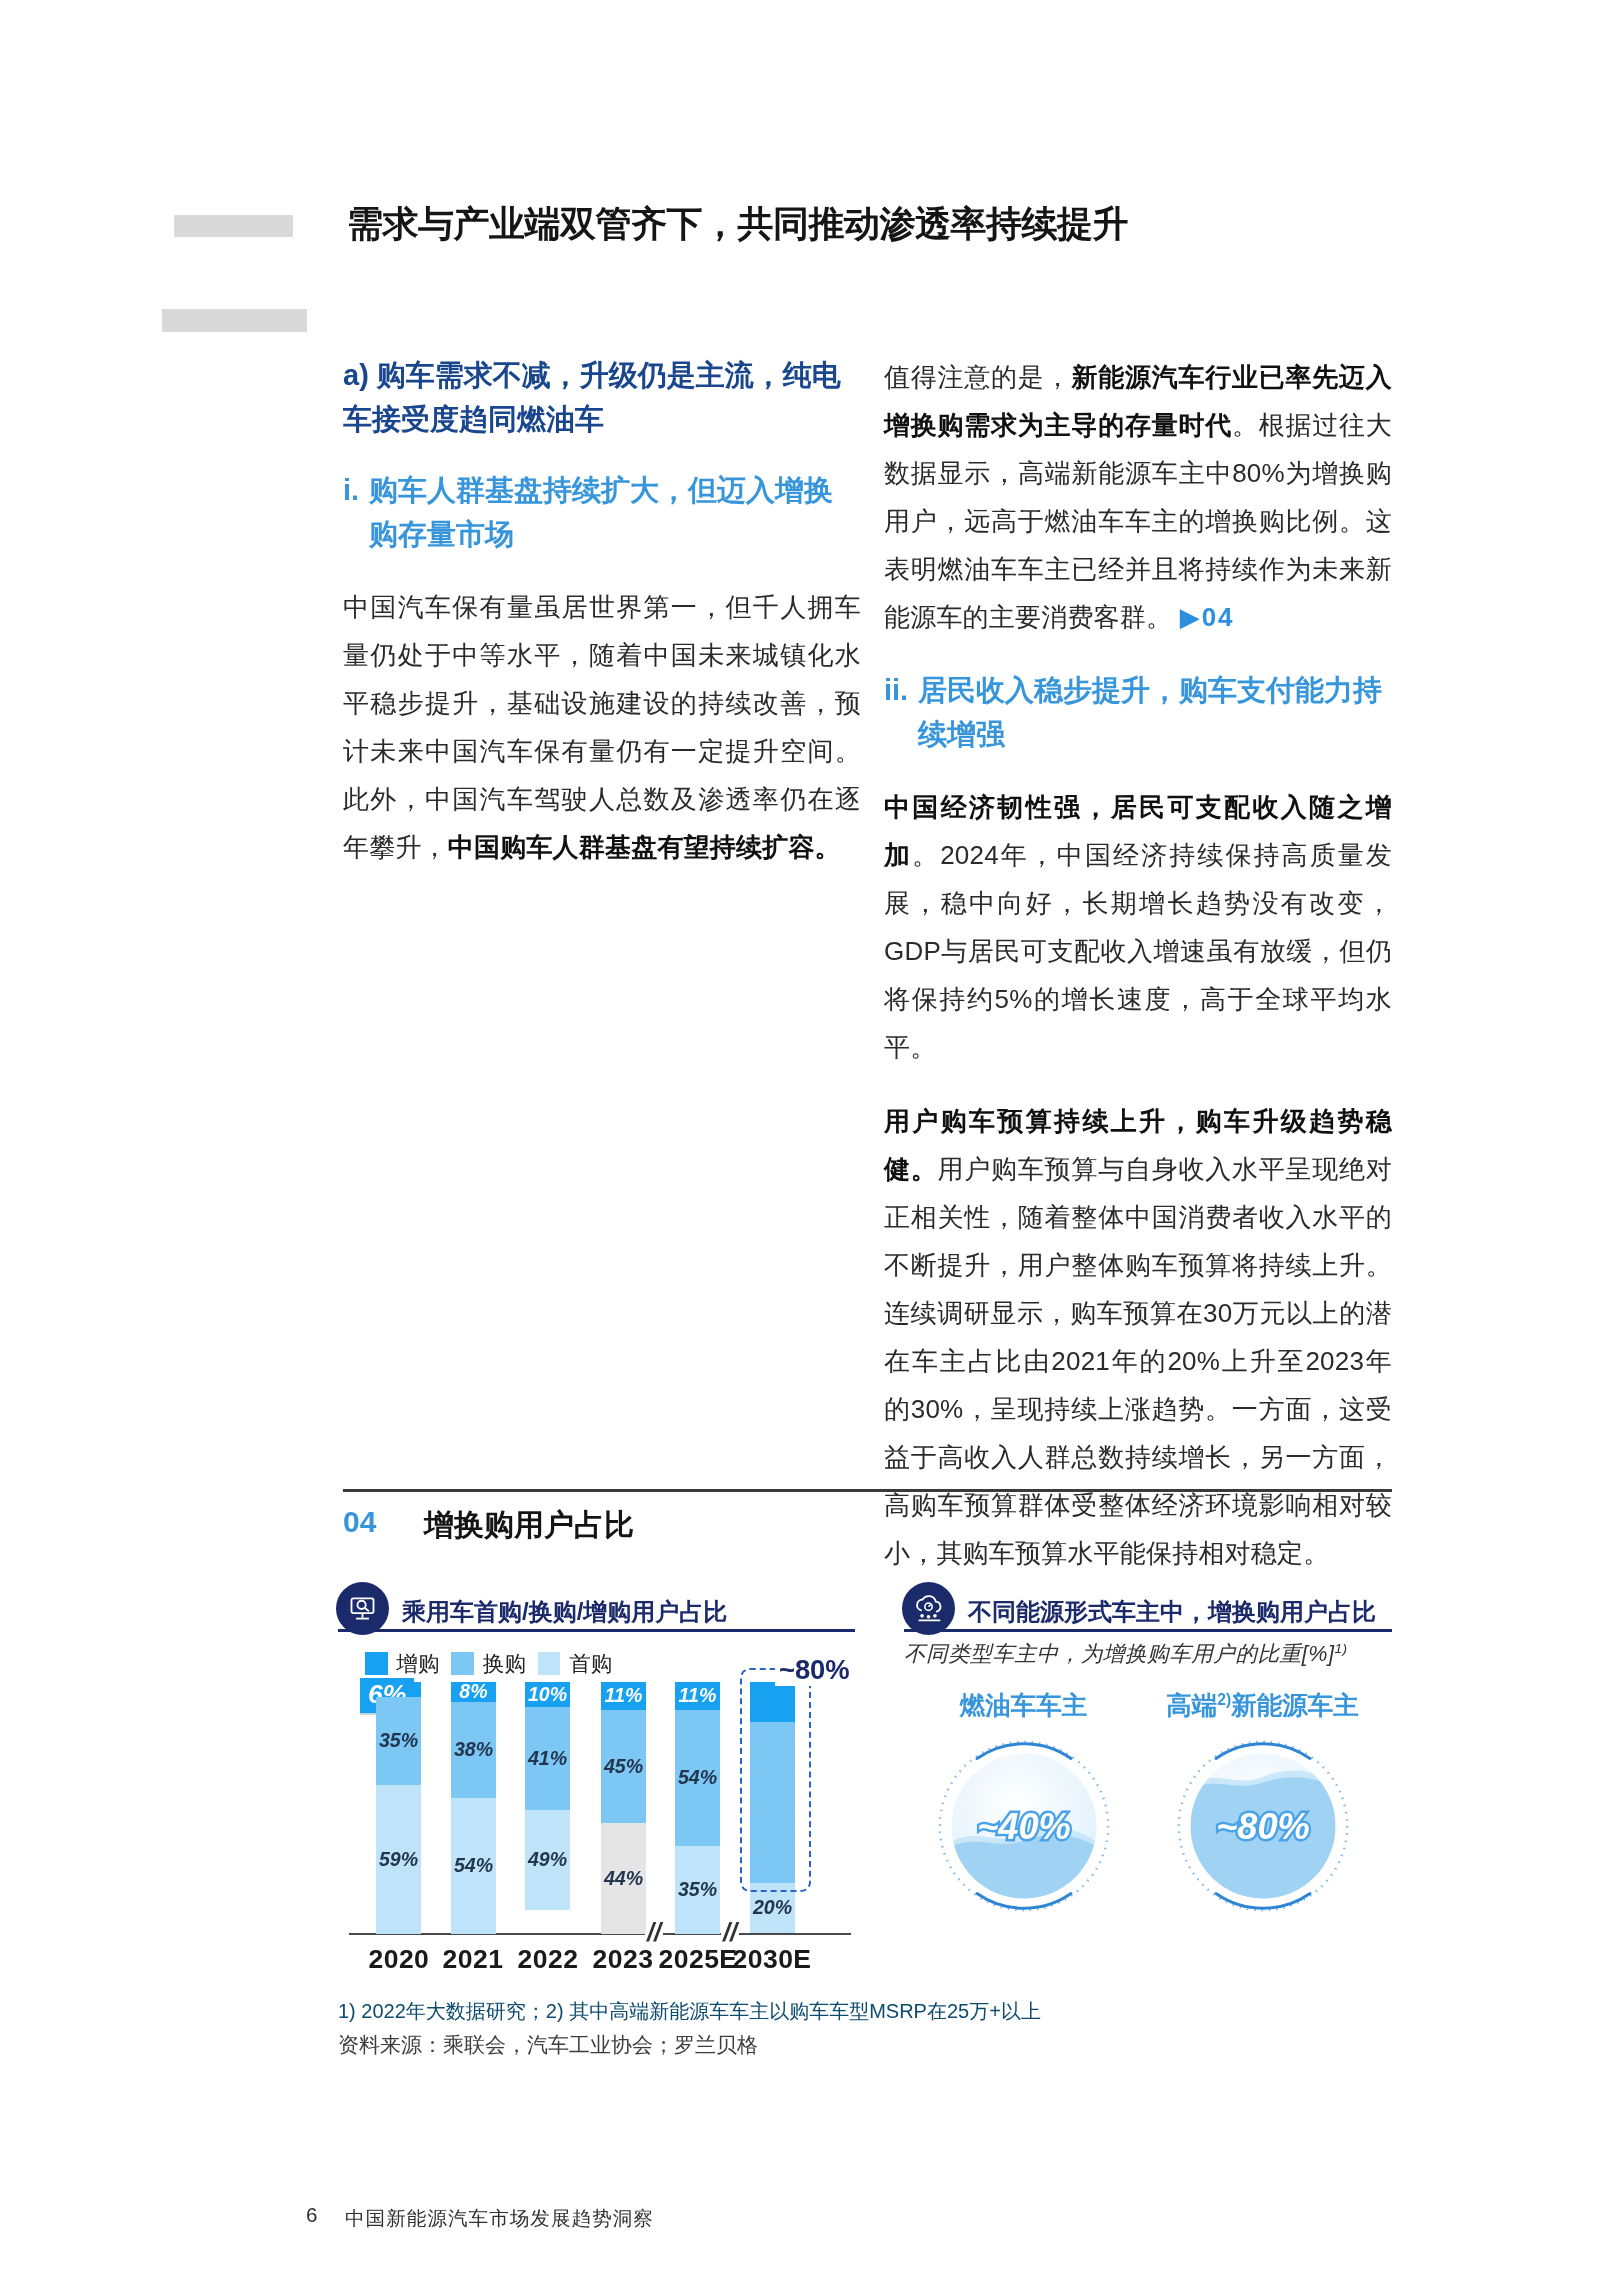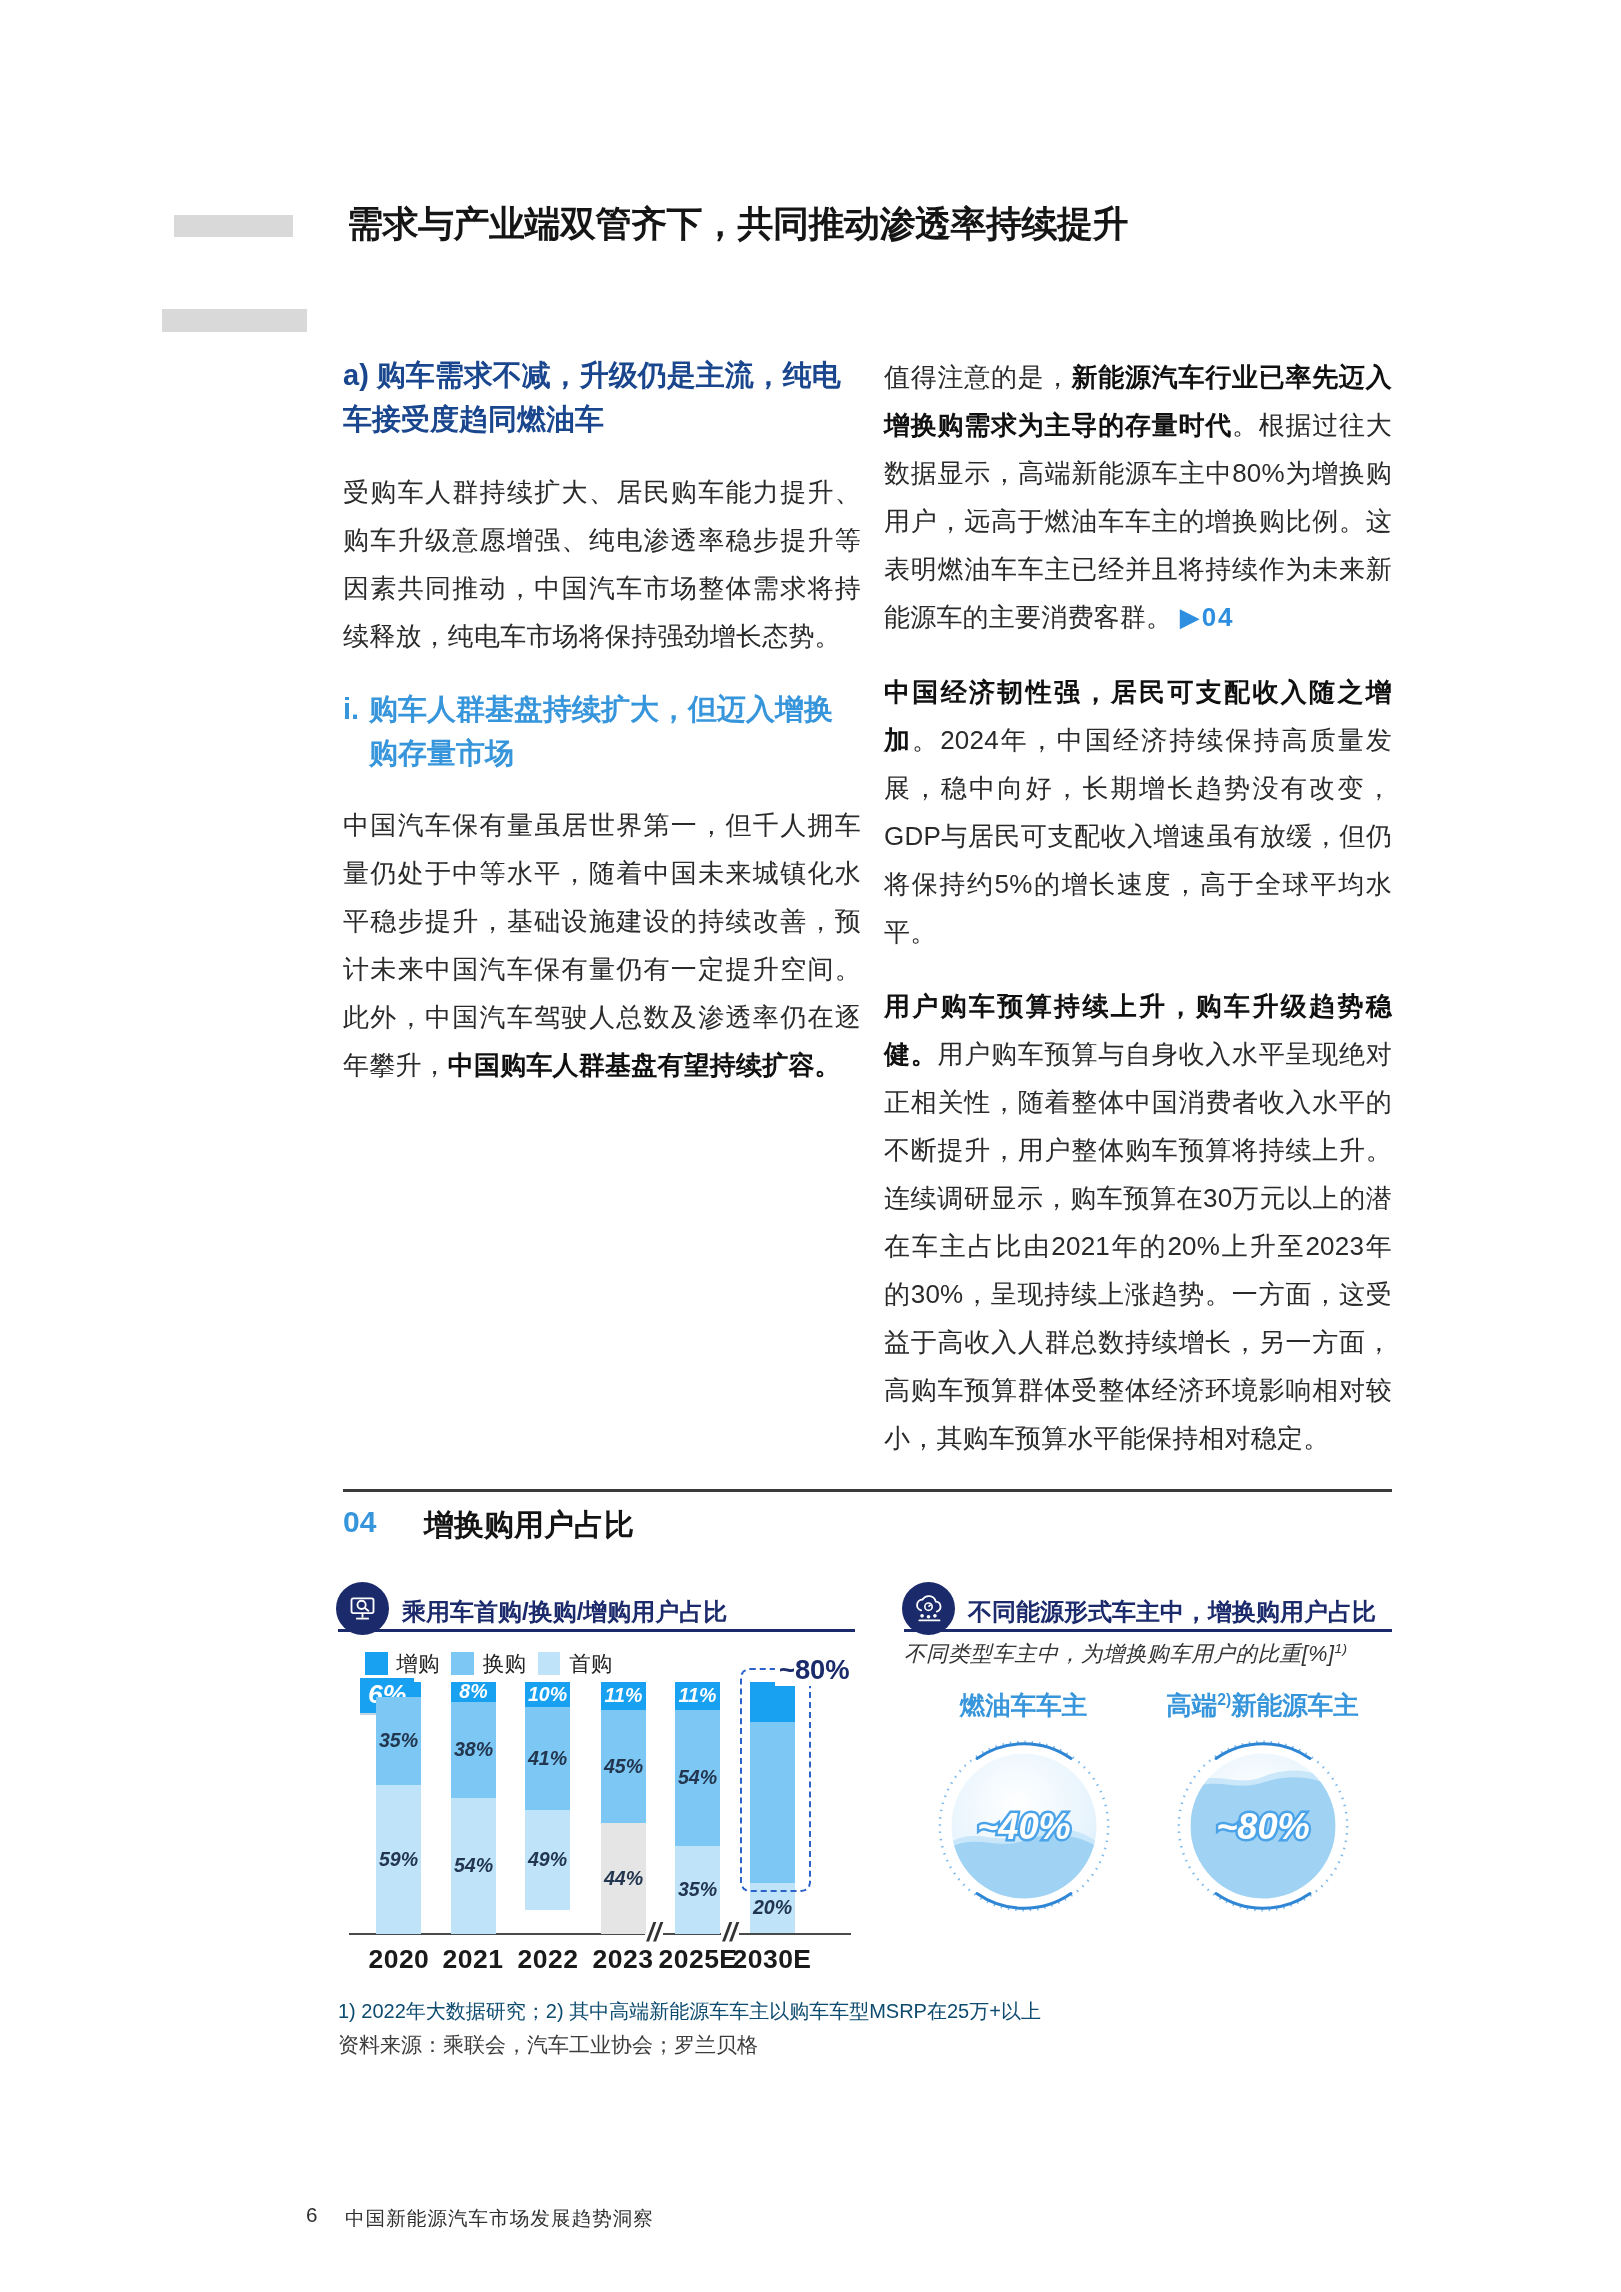--- a/index.html
+++ b/index.html
@@ -78,30 +78,33 @@
 
 <div class="page">
 
   <div class="deco-bar b1"></div>
   <div class="deco-bar b2"></div>
 
   <div class="page-title">需求与产业端双管齐下，共同推动渗透率持续提升</div>
 
   <div class="col left">
     <div class="h-a">a) 购车需求不减，升级仍是主流，纯电车接受度趋同燃油车</div>
-    <p class="body"><span>受购车人群持续扩大、居民购车能力提升、购车升级意愿增强、纯电渗透率稳步提升等因素共同推动，中国汽车市场整体需求将持续释放，纯电车市场将保持强劲增长态势。</span></p>
     <div class="h-sub">
       <span class="marker">i.</span>
       <span>购车人群基盘持续扩大，但迈入增换购存量市场</span>
     </div>
     <p class="body"><span>中国汽车保有量虽居世界第一，但千人拥车量仍处于中等水平，随着中国未来城镇化水平稳步提升，基础设施建设的持续改善，预计未来中国汽车保有量仍有一定提升空间。此外，中国汽车驾驶人总数及渗透率仍在逐年攀升，</span><span class="bold">中国购车人群基盘有望持续扩容。</span></p>
   </div>
 
   <div class="col right">
     <p class="body" style="margin-top:0"><span>值得注意的是，</span><span class="bold">新能源汽车行业已率先迈入增换购需求为主导的存量时代</span><span>。根据过往大数据显示，高端新能源车主中80%为增换购用户，远高于燃油车车主的增换购比例。这表明燃油车车主已经并且将持续作为未来新能源车的主要消费客群。</span> <span class="ref">▶04</span></p>
+    <div class="h-sub">
+      <span class="marker">ii.</span>
+      <span>居民收入稳步提升，购车支付能力持续增强</span>
+    </div>
     <p class="body"><span class="bold">中国经济韧性强，居民可支配收入随之增加</span><span>。2024年，中国经济持续保持高质量发展，稳中向好，长期增长趋势没有改变，GDP与居民可支配收入增速虽有放缓，但仍将保持约5%的增长速度，高于全球平均水平。</span></p>
     <p class="body"><span class="bold">用户购车预算持续上升，购车升级趋势稳健。</span><span>用户购车预算与自身收入水平呈现绝对正相关性，随着整体中国消费者收入水平的不断提升，用户整体购车预算将持续上升。连续调研显示，购车预算在30万元以上的潜在车主占比由2021年的20%上升至2023年的30%，呈现持续上涨趋势。一方面，这受益于高收入人群总数持续增长，另一方面，高购车预算群体受整体经济环境影响相对较小，其购车预算水平能保持相对稳定。</span></p>
   </div>
 
   <div class="fig-rule"></div>
   <div class="fig-num">04</div>
   <div class="fig-title">增换购用户占比</div>
 
   <div class="hdr-icon l">
     <svg width="33" height="33" viewBox="0 0 36 36" fill="none">

